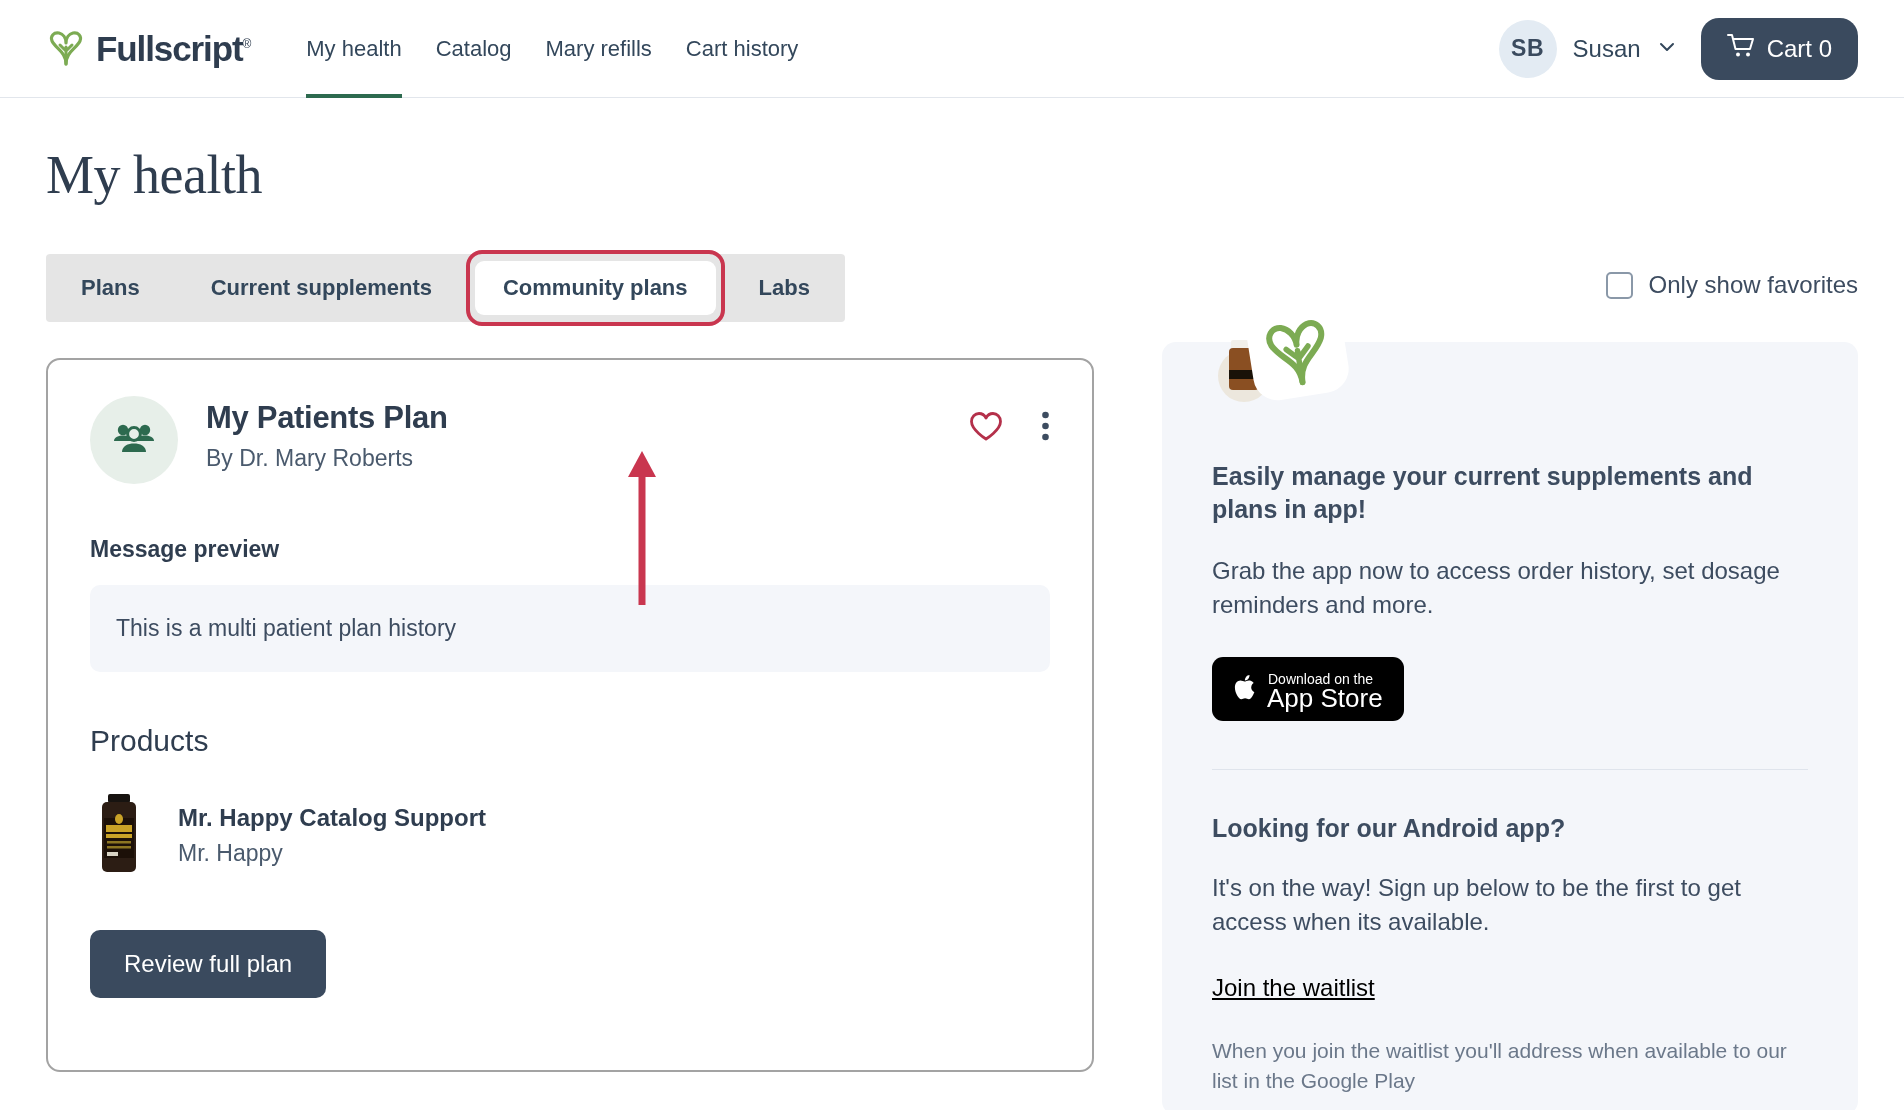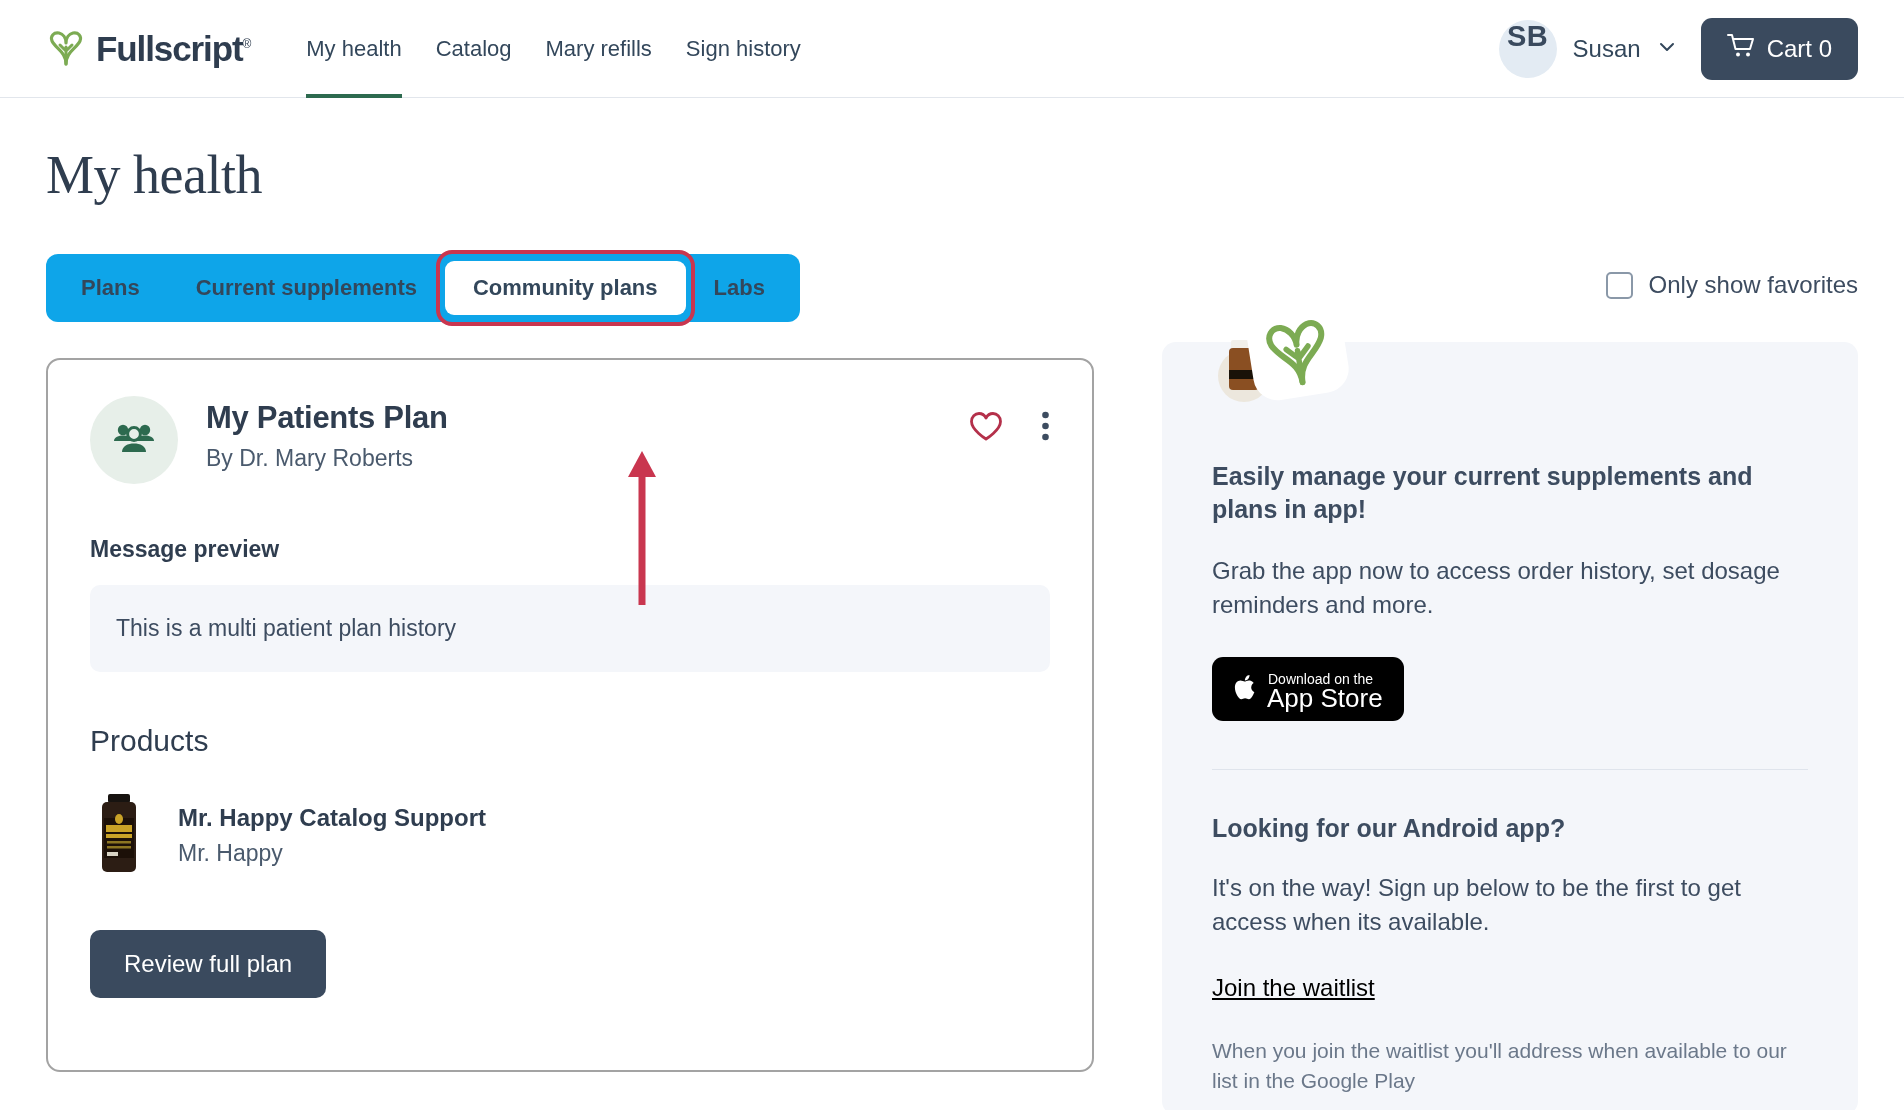--- a/index.html
+++ b/index.html
@@ -37,48 +37,48 @@
   .nav-link.active::after {
     content: ""; position: absolute; bottom: 0; left: 0; right: 0;
     height: 4px; background: #2d6a4f;
   }
 
   .nav-right { margin-left: auto; display: flex; align-items: center; gap: 24px; }
   .user-chip { display: flex; align-items: center; gap: 16px; cursor: pointer; }
   .avatar-circle {
     width: 58px; height: 58px; border-radius: 50%;
     background: #e3ebf3; color: #3a4a5e;
-    display: flex; justify-content: center;
-    font-size: 29px; font-weight: 600; letter-spacing: 0.5px;
+    display: flex; align-items: center; justify-content: center;
+    font-size: 23px; font-weight: 600; letter-spacing: 0.5px;
   }
   .user-name { font-size: 24px; color: #33475b; }
   .chev { width: 20px; height: 20px; }
   .cart-btn {
-    background: #3a4a5e; color: #ffffff; border: none; border-radius: 11px;
+    background: #3a4a5e; color: #ffffff; border: none; border-radius: 18px;
     height: 62px; padding: 0 26px; display: flex; align-items: center; gap: 12px;
     font-size: 24px; cursor: pointer; font-family: inherit;
   }
 
   
   .page { padding: 46px 46px 0 46px; position: relative; }
   .page-title {
     font-family: "Liberation Serif", serif;
     font-size: 54px; font-weight: normal; color: #2f3d4f;
     letter-spacing: -0.5px; margin-bottom: 48px;
   }
 
   .content-row { display: flex; align-items: flex-start; gap: 0; }
   .left-col { width: 1048px; flex: none; }
   .right-col { flex: 1; padding-left: 68px; }
 
   
   .tabs-row { display: flex; align-items: center; }
   .tabs {
-    display: inline-flex; background: #0ea5e9; border-radius: 12px;
-    padding: 7px; gap: 0;
+    display: inline-flex; background: #e5e5e5; border-radius: 4px;
+    padding: 7px; gap: 15px;
   }
   .tab {
     font-size: 22px; font-weight: 600; color: #33475b;
     padding: 14px 28px; border-radius: 9px; cursor: pointer;
     white-space: nowrap; background: transparent;
     border: none; font-family: inherit;
   }
   .tab.selected { background: #ffffff; }
   .tab-highlight {
     position: relative; display: inline-block;
@@ -199,21 +199,21 @@
     <div class="nav-link active">
       <span>My health</span>
     </div>
     <div class="nav-link">
       <span>Catalog</span>
     </div>
     <div class="nav-link">
       <span>Mary refills</span>
     </div>
     <div class="nav-link">
-      <span>Sign history</span>
+      <span>Cart history</span>
     </div>
   </div>
 
   <div class="nav-right">
     <div class="user-chip">
       <div class="avatar-circle">
         <span>SB</span>
       </div>
       <span class="user-name">Susan</span>
       <span>

